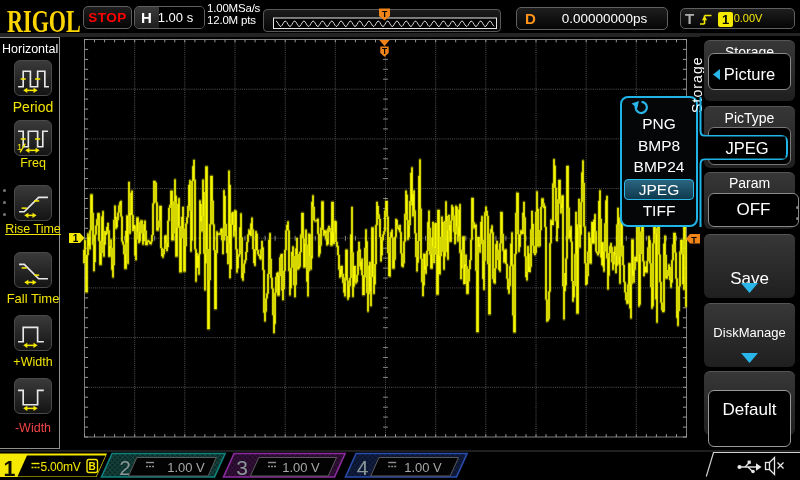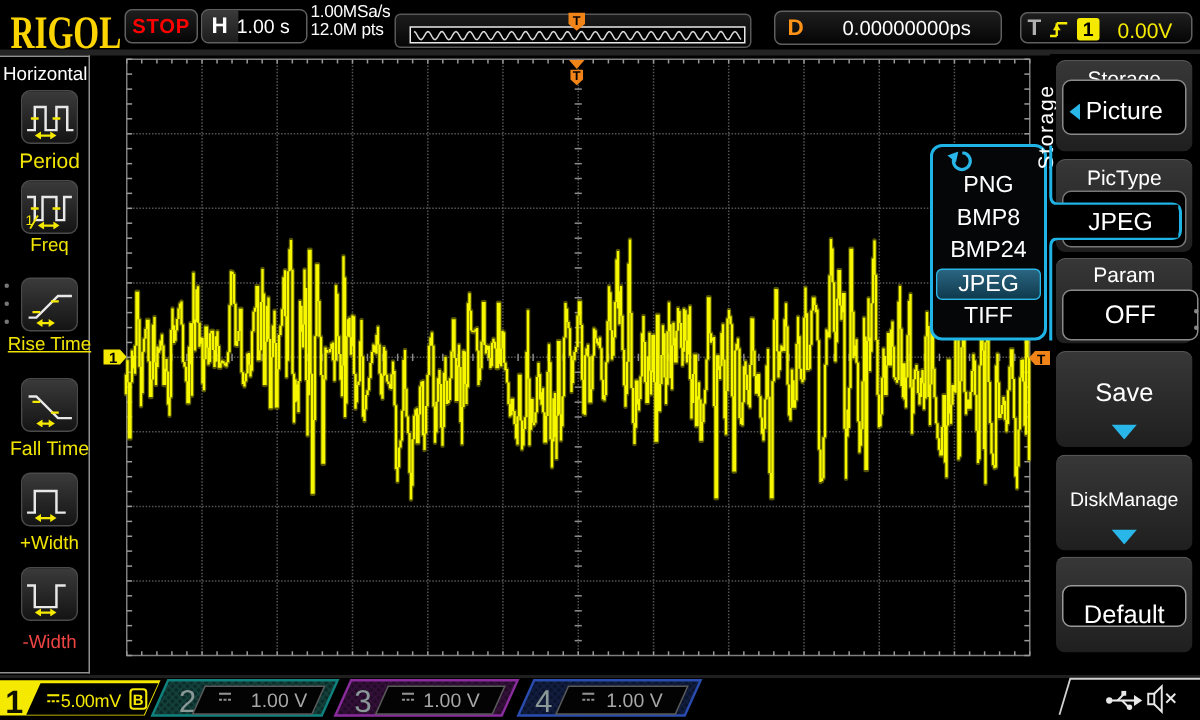--- a/index.html
+++ b/index.html
@@ -39,21 +39,21 @@
  <span class="abs" style="left:30px;top:3px;width:115px;text-align:center;color:#fff;font-size:13.5px;">0.00000000ps</span>
 </div>
 
 <div class="tbox" style="left:680px;top:8px;width:115px;height:21px;">
  <span class="abs" style="left:4px;top:1px;color:#b0b0b0;font-weight:bold;font-size:15px;">T</span>
  <svg class="abs" style="left:18px;top:2px;" width="16" height="16" viewBox="0 0 16 16">
   <path d="M1,13 h4.5 M5.5,13 V4.5 M5.5,4.5 h7" fill="none" stroke="#f5e900" stroke-width="1.6"></path>
   <path d="M2.9,9.2 h5.2 l-2.6,-4.4 z" fill="#f5e900"></path>
  </svg>
  <span class="abs" style="left:37px;top:3px;width:15px;height:15px;background:#f5e900;border-radius:2px;color:#000;text-align:center;font-weight:bold;font-size:13px;line-height:15px;">1</span>
- <span class="abs" style="left:64px;top:3px;width:54px;color:#f5e900;font-size:14px;">0.00V</span>
+ <span class="abs" style="left:40px;top:3px;width:54px;text-align:center;color:#f5e900;font-size:11px;">0.00V</span>
 </div>
 
 <div class="abs" style="left:0;top:33px;width:800px;height:4px;background:#242424;"></div>
 
 <svg class="abs" style="left:0;top:0;" width="800" height="480" viewBox="0 0 800 480">
  <rect x="84.5" y="39.5" width="602" height="397.5" fill="none" stroke="#7e7e7e" stroke-width="1"></rect>
 <line x1="134.7" y1="39.5" x2="134.7" y2="437.0" stroke="#555555" stroke-width="1" stroke-dasharray="1 1.1"></line>
 <line x1="184.8" y1="39.5" x2="184.8" y2="437.0" stroke="#555555" stroke-width="1" stroke-dasharray="1 1.1"></line>
 <line x1="235.0" y1="39.5" x2="235.0" y2="437.0" stroke="#555555" stroke-width="1" stroke-dasharray="1 1.1"></line>
 <line x1="285.2" y1="39.5" x2="285.2" y2="437.0" stroke="#555555" stroke-width="1" stroke-dasharray="1 1.1"></line>
@@ -477,35 +477,35 @@
 <div class="abs" style="left:704px;top:172px;width:91px;height:57px;border-radius:6px;background:linear-gradient(#373737,#1f1f1f);border-top:1px solid #555;">
  <div style="text-align:center;color:#fff;font-size:14px;margin-top:2px;">Param</div>
  <div class="abs" style="left:4px;top:20px;width:91px;height:34px;background:#000;border:1px solid #8a8a8a;border-radius:6px;">
   <div style="text-align:center;color:#fff;font-size:17px;line-height:32px;">OFF</div>
  </div>
 </div>
 <div class="abs" style="left:796px;top:206px;width:3px;height:3px;border-radius:2px;background:#888;"></div>
 <div class="abs" style="left:796px;top:217px;width:3px;height:3px;border-radius:2px;background:#888;"></div>
 
 <div class="abs" style="left:704px;top:234px;width:91px;height:64px;border-radius:6px;background:linear-gradient(#373737,#1f1f1f);border-top:1px solid #555;">
- <div style="text-align:center;color:#fff;font-size:17px;margin-top:17px;">Save</div>
+ <div style="text-align:center;color:#fff;font-size:17px;margin-top:34px;">Save</div>
  <svg class="abs" style="left:37px;top:48px;" width="17" height="10" viewBox="0 0 17 10">
         <path d="M0,0 h17 l-8.5,10 z" fill="#29b6e8"></path>
       </svg>
 </div>
 
 <div class="abs" style="left:704px;top:303px;width:91px;height:64px;border-radius:6px;background:linear-gradient(#373737,#1f1f1f);border-top:1px solid #555;">
  <div style="text-align:center;color:#fff;font-size:13px;margin-top:21px;">DiskManage</div>
  <svg class="abs" style="left:37px;top:49px;" width="17" height="10" viewBox="0 0 17 10">
         <path d="M0,0 h17 l-8.5,10 z" fill="#29b6e8"></path>
       </svg>
 </div>
 
 <div class="abs" style="left:704px;top:371px;width:91px;height:64px;border-radius:6px;background:linear-gradient(#373737,#1f1f1f);border-top:1px solid #555;">
- <div class="abs" style="left:4px;top:18px;width:83px;height:28px;background:#000;border:1px solid #999;border-radius:6px;">
+ <div class="abs" style="left:4px;top:18px;width:83px;height:57px;background:#000;border:1px solid #999;border-radius:6px;">
   <div style="text-align:center;color:#fff;font-size:17px;line-height:38px;">Default</div>
  </div>
 </div>
 
 <div class="abs" style="left:0;top:450px;width:800px;height:2px;background:#1f1f1f;"></div>
 <svg class="abs" style="left:0;top:450px;" width="800" height="30" viewBox="0 0 450 800 30">
 </svg>
 <svg class="abs" style="left:0;top:0;" width="800" height="480" viewBox="0 0 800 480">
 <defs>
 <pattern id="h2" width="5" height="5" patternUnits="userSpaceOnUse">

